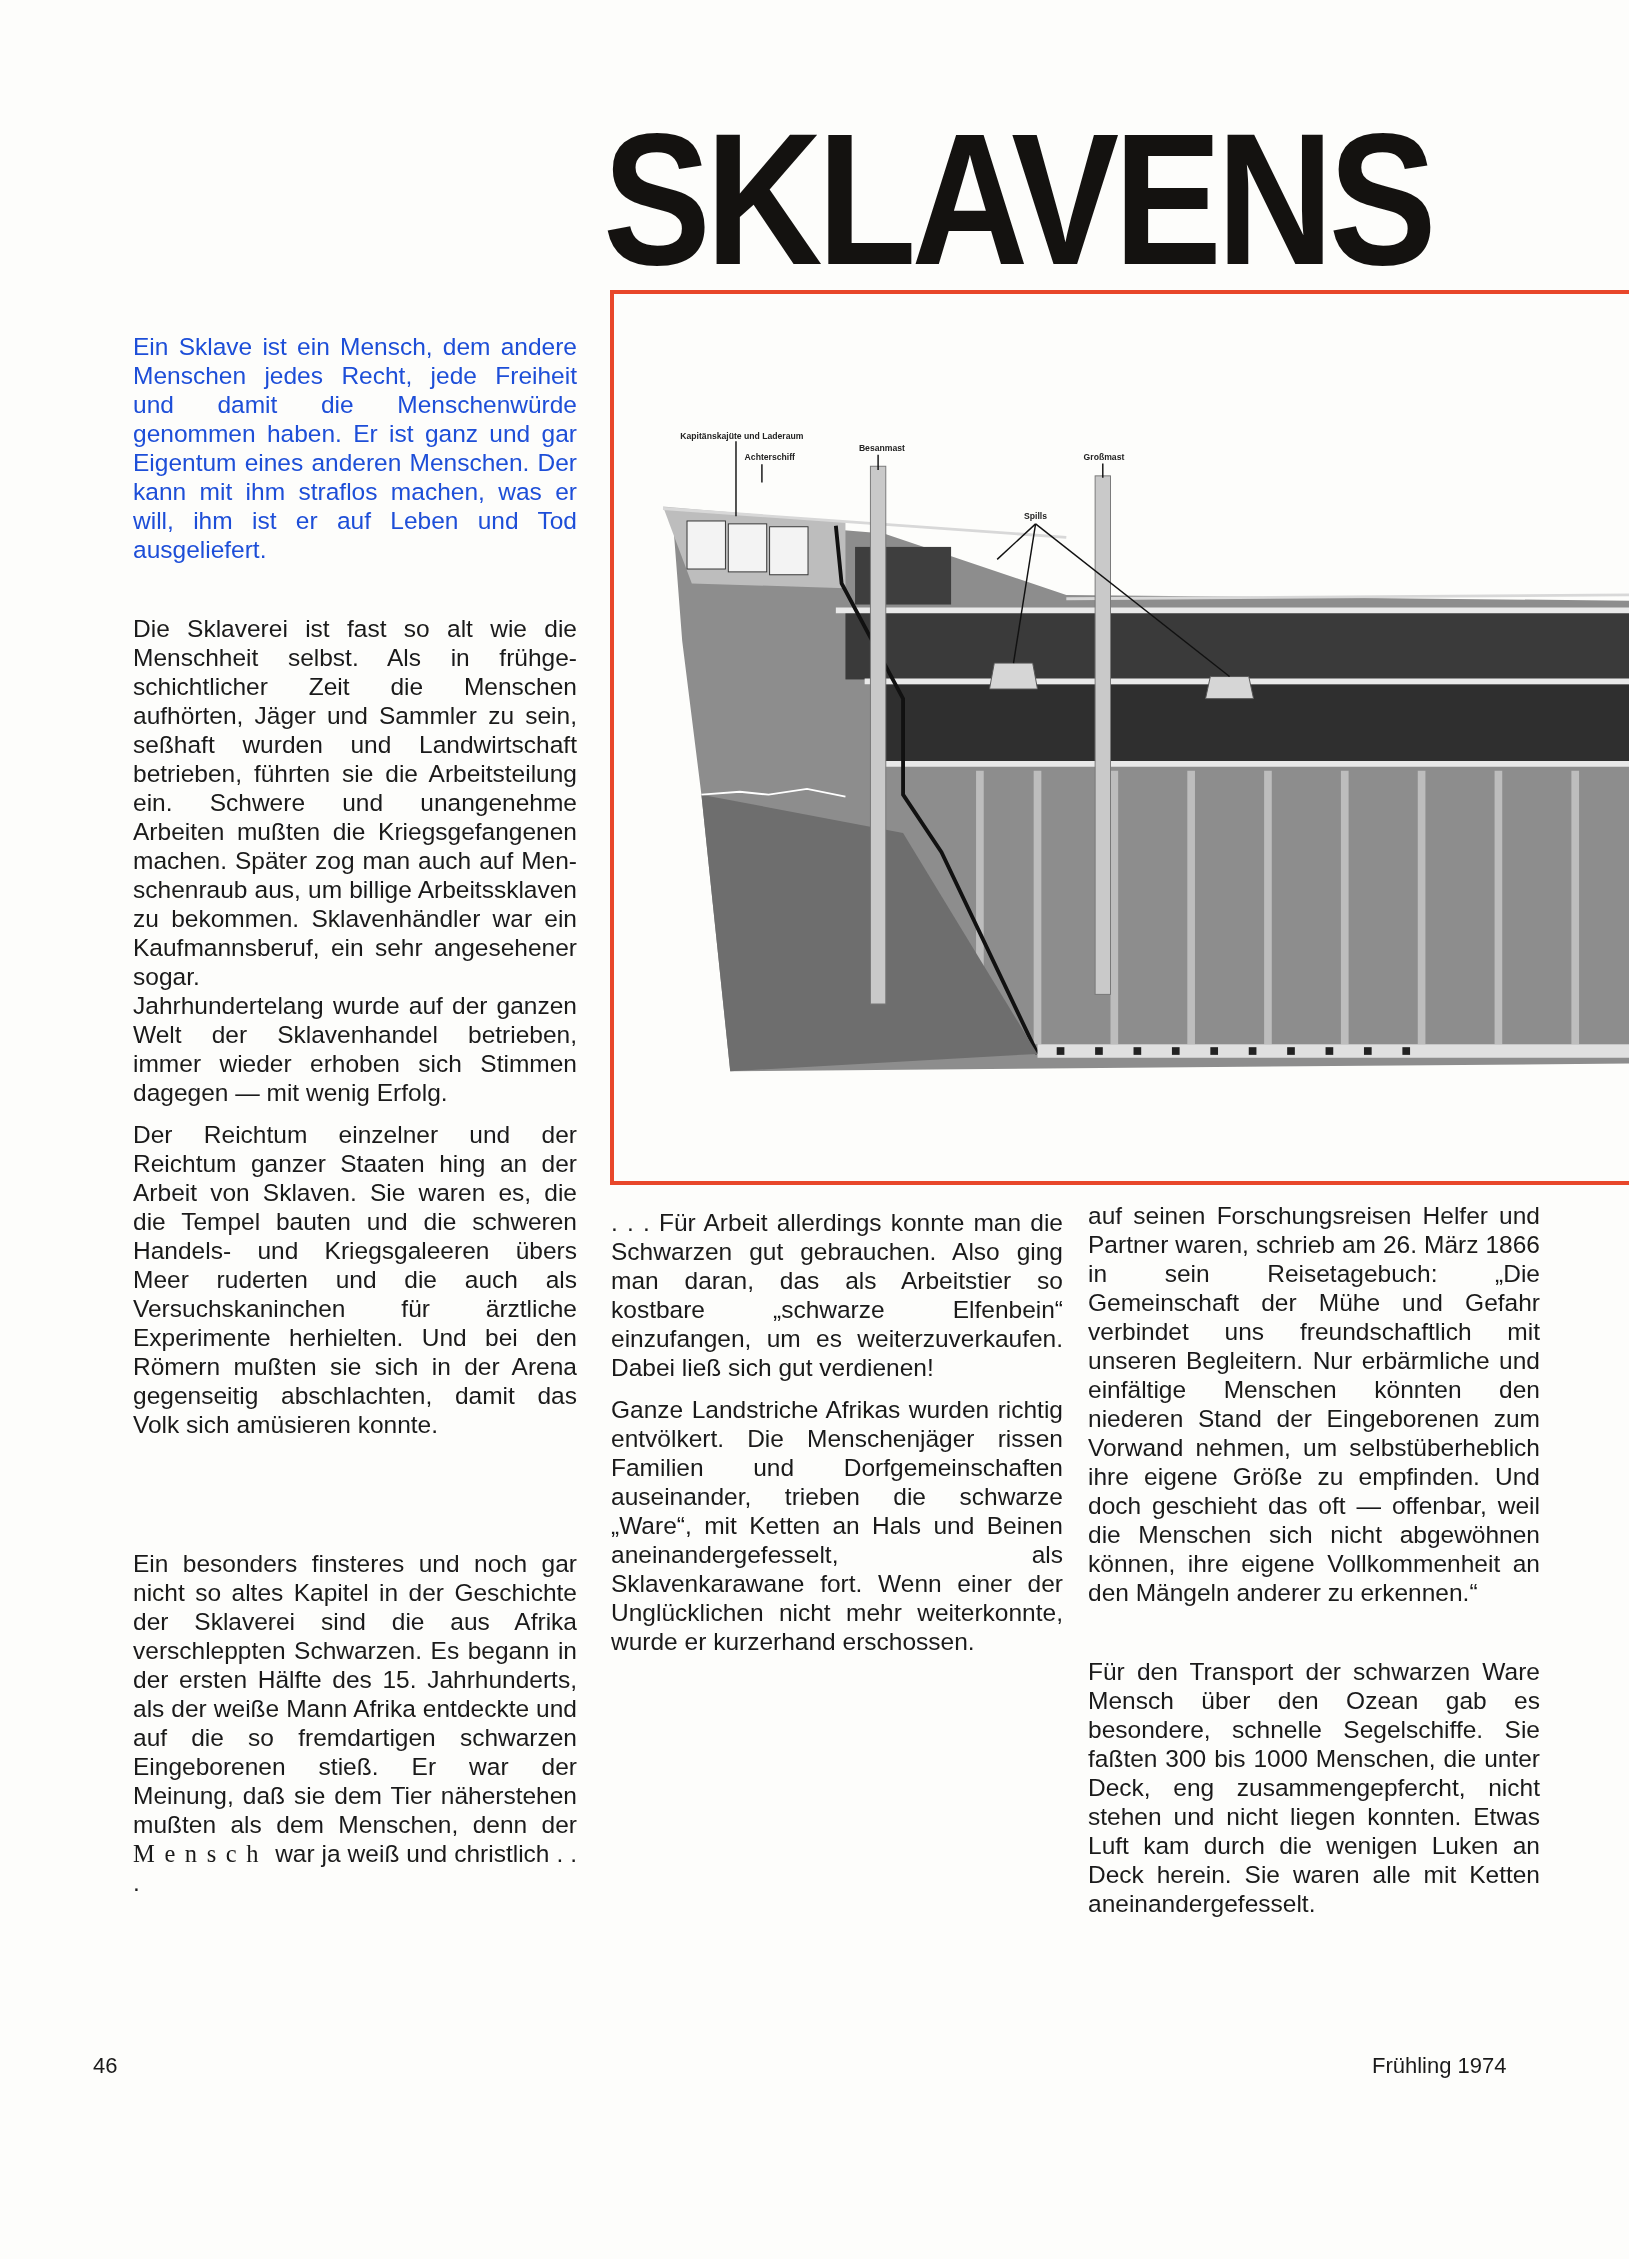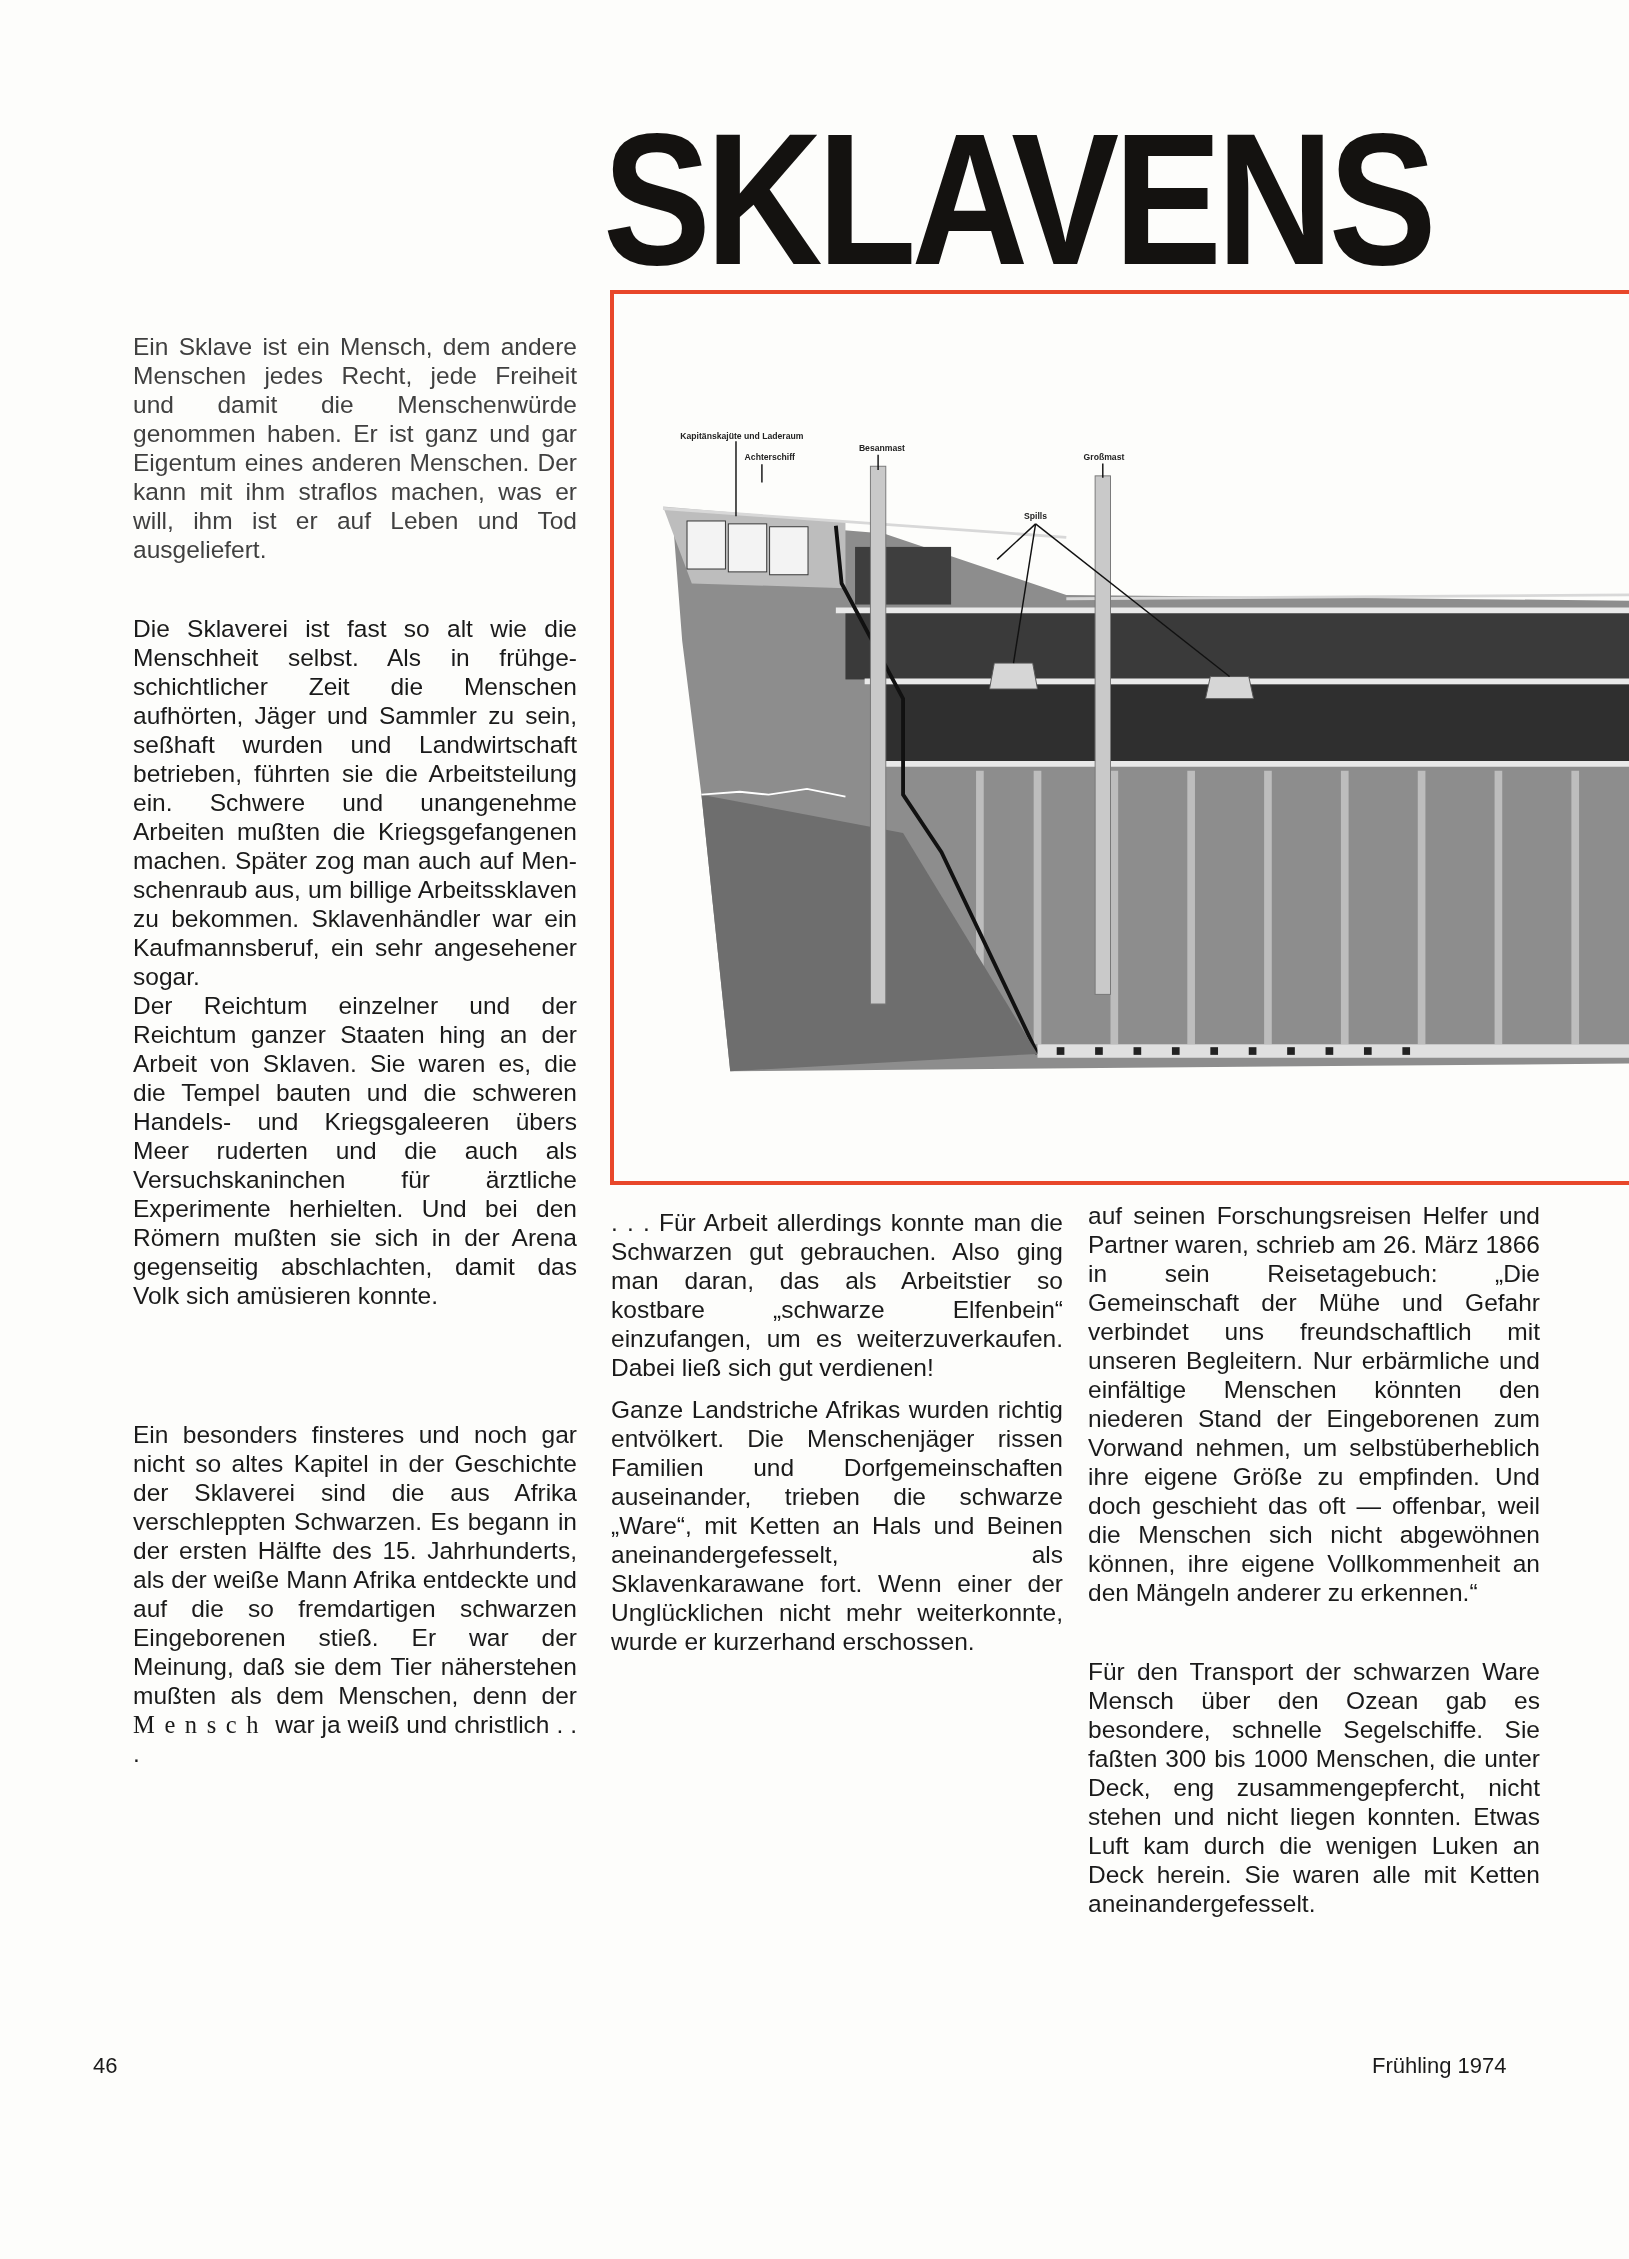--- a/index.html
+++ b/index.html
@@ -19,21 +19,21 @@
     }
     .frame {
       position: absolute; left: 610px; top: 290px; width: 1038px; height: 895px;
       border: 4.8px solid #e8472a; box-sizing: border-box;
     }
     .col {
       position: absolute; font-size: 24.5px; line-height: 29px;
       text-align: justify; hyphens: manual;
     }
     .col p { margin: 0 0 12.5px 0; }
-    .intro { color: #404040; }
+    .intro { color: #1d4ed8; }
     .c1 { left: 133px; top: 332px; width: 444px; }
     .c2 { left: 611px; top: 1208px; width: 452px; }
     .c3 { left: 1088px; top: 1201px; width: 452px; }
     .spaced { letter-spacing: 9.6px; font-family: Liberation Serif, serif; }
     .folio { position: absolute; top: 2053px; font-size: 22px; }
     .folio.left { left: 93px; }
     .folio.right { left: 1372px; }
     .ship { position: absolute; left: 615px; top: 295px; }
     .lbl { font-family: "Liberation Sans", sans-serif; font-size: 9px; font-weight: bold; fill: #222; }
   </style>
@@ -120,20 +120,21 @@
   <text class="lbl" x="68" y="150">Kapitänskajüte und Laderaum</text>
   <text class="lbl" x="135" y="172">Achterschiff</text>
   <text class="lbl" x="254" y="162">Besanmast</text>
   <text class="lbl" x="488" y="171">Großmast</text>
   <text class="lbl" x="426" y="233">Spills</text>
 </svg>
 
 <div class="col c1">
   <p class="intro" style="margin-bottom:50px;">Ein Sklave ist ein Mensch, dem an­dere Menschen jedes Recht, jede Freiheit und damit die Menschen­würde genommen haben. Er ist ganz und gar Eigentum eines an­deren Menschen. Der kann mit ihm straflos machen, was er will, ihm ist er auf Leben und Tod ausgelie­fert.</p>
   <p style="margin-bottom:0;">Die Sklaverei ist fast so alt wie die Menschheit selbst. Als in frühge­schichtlicher Zeit die Menschen aufhörten, Jäger und Sammler zu sein, seßhaft wurden und Land­wirtschaft betrieben, führten sie die Arbeitsteilung ein. Schwere und unangenehme Arbeiten muß­ten die Kriegsgefangenen machen. Später zog man auch auf Men­schenraub aus, um billige Arbeits­sklaven zu bekommen. Sklaven­händler war ein Kaufmannsberuf, ein sehr angesehener sogar.</p>
+  <p>Jahrhundertelang wurde auf der ganzen Welt der Sklavenhandel betrieben, immer wieder erhoben sich Stimmen dagegen — mit we­nig Erfolg.</p>
   <p style="margin-bottom:110px;">Der Reichtum einzelner und der Reichtum ganzer Staaten hing an der Arbeit von Sklaven. Sie waren es, die die Tempel bauten und die schweren Handels- und Kriegs­galeeren übers Meer ruderten und die auch als Versuchskaninchen für ärztliche Experimente herhiel­ten. Und bei den Römern mußten sie sich in der Arena gegenseitig abschlachten, damit das Volk sich amüsieren konnte.</p>
   <p><span>Ein besonders finsteres und noch gar nicht so altes Kapitel in der Geschichte der Sklaverei sind die aus Afrika verschleppten Schwar­zen. Es begann in der ersten Hälfte des 15. Jahrhunderts, als der wei­ße Mann Afrika entdeckte und auf die so fremdartigen schwarzen Eingeborenen stieß. Er war der Meinung, daß sie dem Tier näher­stehen mußten als dem Menschen, denn der </span><span class="spaced">Mensch</span><span> war ja weiß und christlich . . .</span></p>
 </div>
 
 <div class="col c2">
   <p>. . . Für Arbeit allerdings konnte man die Schwarzen gut gebrau­chen. Also ging man daran, das als Arbeitstier so kostbare „schwarze Elfenbein“ einzufangen, um es weiterzuverkaufen. Dabei ließ sich gut verdienen!</p>
   <p>Ganze Landstriche Afrikas wurden richtig entvölkert. Die Menschen­jäger rissen Familien und Dorfge­meinschaften auseinander, trieben die schwarze „Ware“, mit Ketten an Hals und Beinen aneinander­gefesselt, als Sklavenkarawane fort. Wenn einer der Unglücklichen nicht mehr weiterkonnte, wurde er kurzerhand erschossen.</p>
 </div>
 
 <div class="col c3">

